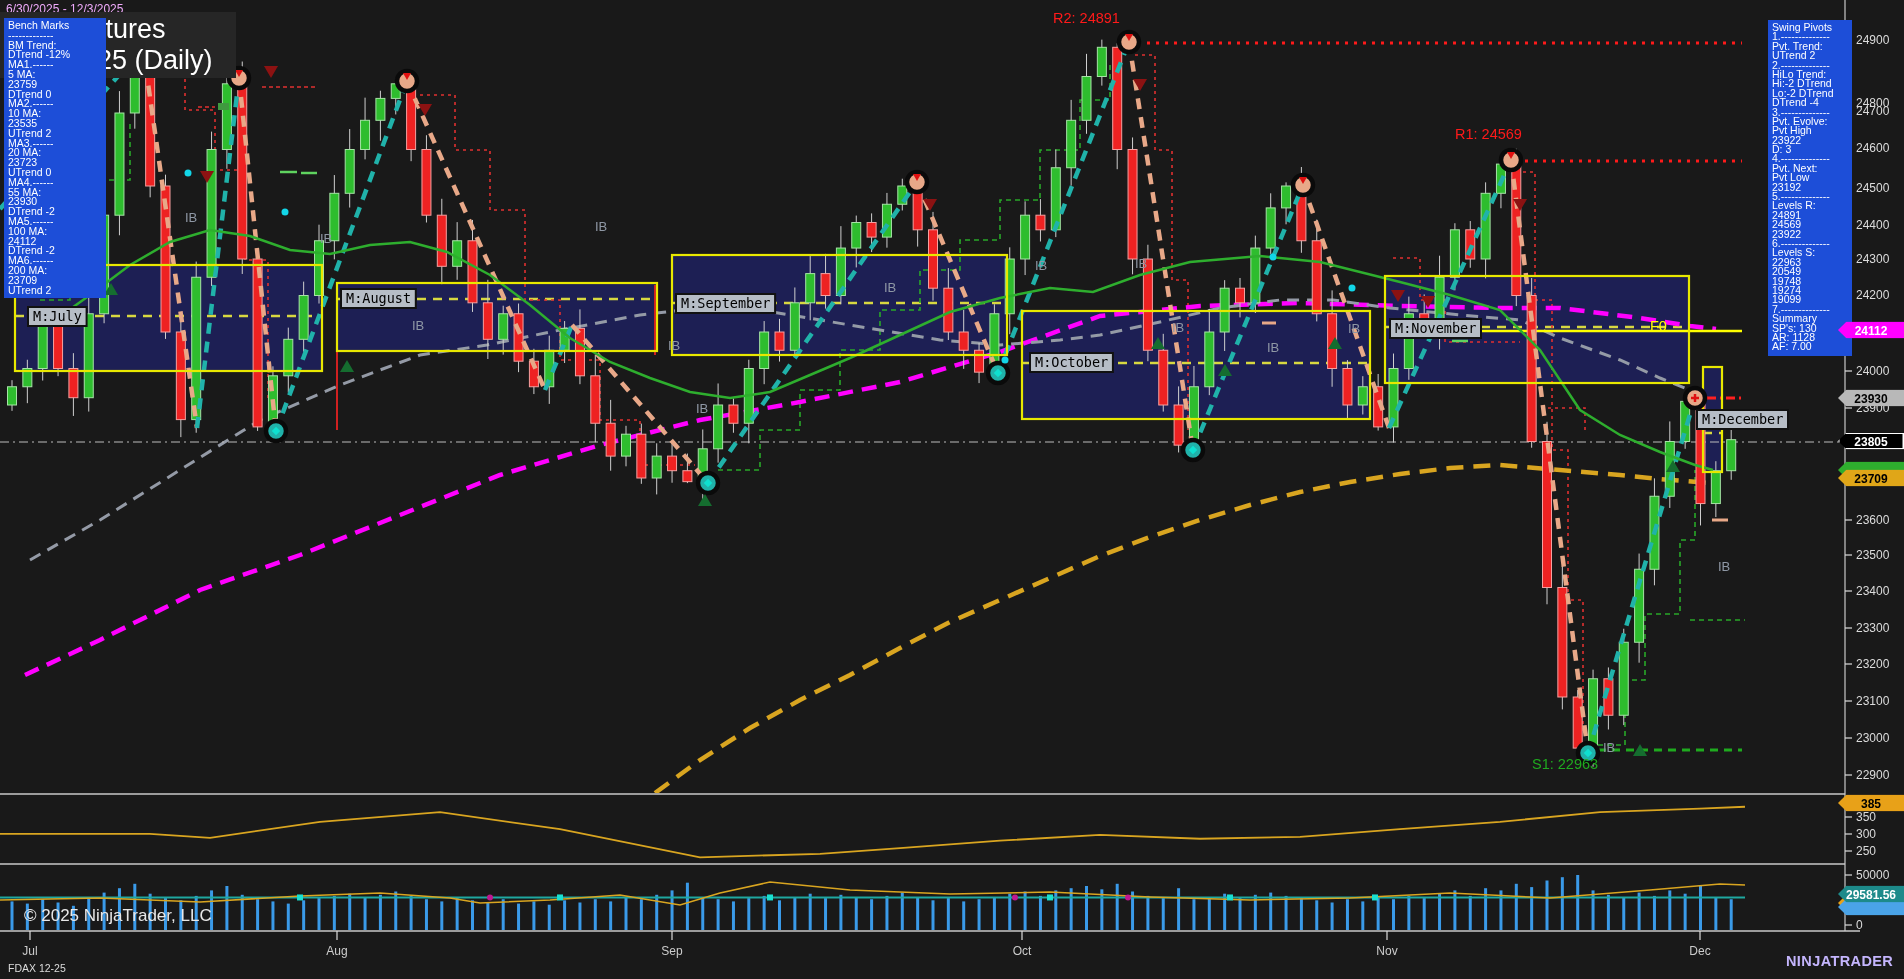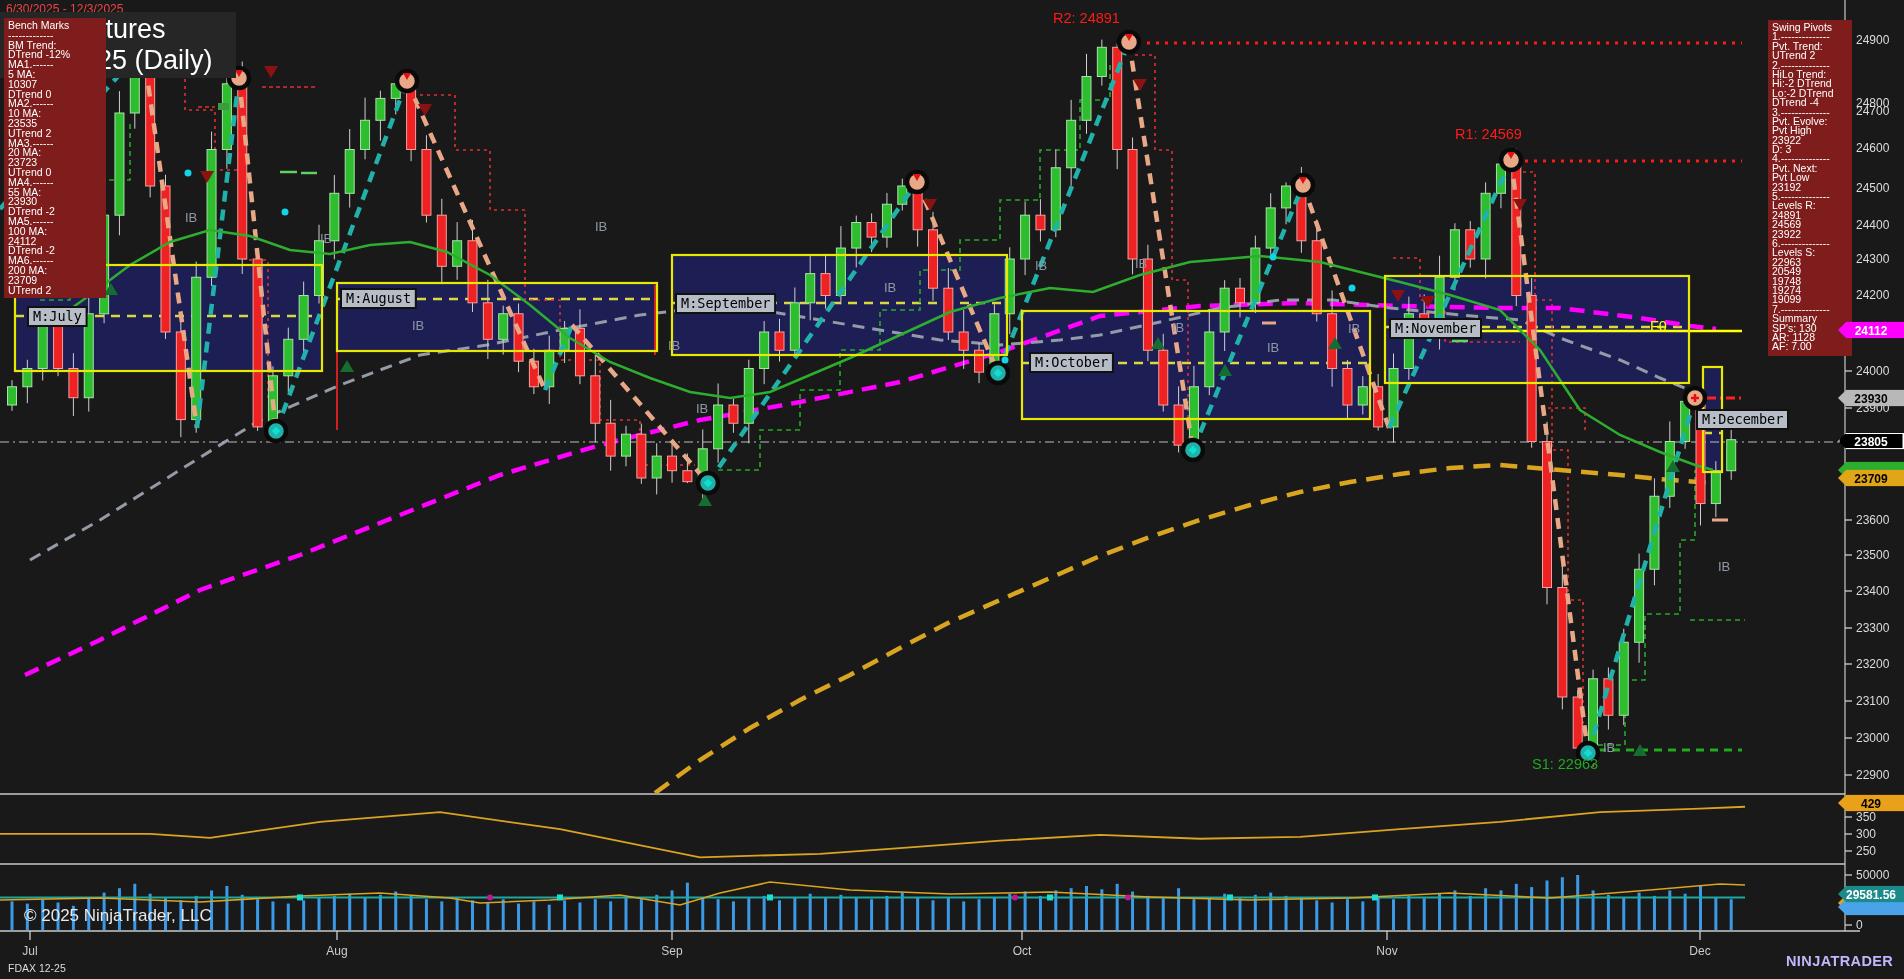--- a/index.html
+++ b/index.html
@@ -1,24 +1,24 @@
 <!DOCTYPE html>
 <html><head>
 <meta charset="utf-8">
 <style>
   html,body{margin:0;padding:0;background:#111;}
   #stage{position:relative;width:1904px;height:979px;background:#191919;overflow:hidden;
          font-family:"Liberation Sans",sans-serif;color:#e6e6e6;}
   #chart{position:absolute;left:0;top:0;}
   .abs{position:absolute;}
-  #date-range{left:6px;top:2px;font-size:12px;color:#ef4444;}
+  #date-range{left:6px;top:2px;font-size:12px;color:#f0abfc;}
   #title-box{left:0;top:12px;width:236px;height:66px;background:#262626;}
   #title-l1{left:74px;top:14px;font-size:27px;color:#fff;}
   #title-l2{left:58px;top:45px;font-size:27px;color:#fff;}
-  .info-panel{background:#7f1d1d;color:#fff;font-size:10.5px;line-height:9.8px;padding:3px 4px;white-space:nowrap;}
+  .info-panel{background:#1d4ed8;color:#fff;font-size:10.5px;line-height:9.8px;padding:3px 4px;white-space:nowrap;}
   .info-panel div{height:9.8px;}
   #bench-panel{left:4px;top:18px;width:94px;height:274px;}
   #swing-panel{left:1768px;top:20px;width:76px;height:330px;line-height:9.4px;}
   #swing-panel div{height:9.4px;}
   .tick-label{position:absolute;left:1856px;font-size:12px;color:#dcdcdc;transform:translateY(-50%);}
   .tag{position:absolute;left:1838px;width:66px;height:17px;font-size:12px;font-weight:bold;
        display:flex;align-items:center;justify-content:center;transform:translateY(-50%);
        clip-path:polygon(0 50%,13% 0,100% 0,100% 100%,13% 100%);}
   .month-label{position:absolute;font-size:12px;color:#ccc;transform:translateX(-50%);top:944px;}
   #copyright{left:24px;top:906px;font-size:17px;color:#e8e8e8;}
@@ -574,21 +574,21 @@
   <div class="abs" id="title-l1">Futures</div>
   <div class="abs" id="title-l2">12-25 (Daily)</div>
 
   <div class="abs info-panel" id="bench-panel">
       <div>Bench Marks</div>
       <div>-------------</div>
       <div>BM Trend:</div>
       <div>DTrend -12%</div>
       <div>MA1.------</div>
       <div>5 MA:</div>
-      <div>10307</div>
+      <div>23759</div>
       <div>DTrend 0</div>
       <div>MA2.------</div>
       <div>10 MA:</div>
       <div>23535</div>
       <div>UTrend 2</div>
       <div>MA3.------</div>
       <div>20 MA:</div>
       <div>23723</div>
       <div>UTrend 0</div>
       <div>MA4.------</div>
@@ -664,21 +664,21 @@
       <div class="tag" style="top: 470px; background: rgb(46, 174, 46); color: rgb(0, 0, 0);"></div>
       <div class="tag" style="top: 330px; background: rgb(255, 0, 255); color: rgb(255, 255, 255);">24112</div>
       <div class="tag" style="top: 398px; background: rgb(184, 184, 184); color: rgb(0, 0, 0);">23930</div>
       <div class="tag" style="top: 441px; background: rgb(0, 0, 0); color: rgb(255, 255, 255); box-shadow: rgb(255, 255, 255) 0px 0px 0px 1.5px inset;">23805</div>
       <div class="tag" style="top: 478px; background: rgb(224, 166, 24); color: rgb(0, 0, 0);">23709</div>
     </div>
   <div id="panel2-axis">
       <div class="tick-label" style="top: 817px;">350</div>
       <div class="tick-label" style="top: 834px;">300</div>
       <div class="tick-label" style="top: 851px;">250</div>
-      <div class="tag" style="top: 803px; background: rgb(232, 161, 24); color: rgb(0, 0, 0);">429</div>
+      <div class="tag" style="top: 803px; background: rgb(232, 161, 24); color: rgb(0, 0, 0);">385</div>
     </div>
   <div id="panel3-axis">
       <div class="tick-label" style="top: 875px;">50000</div>
       <div class="tick-label" style="top: 925px;">0</div>
       <div class="tag" style="top: 903px; background: rgb(232, 161, 24); color: rgb(0, 0, 0);"></div>
       <div class="tag" style="top: 907px; background: rgb(74, 163, 232); color: rgb(0, 0, 0);"></div>
       <div class="tag" style="top: 894px; background: rgb(29, 138, 138); color: rgb(255, 255, 255);">29581.56</div>
     </div>
   <div id="time-axis">
       <div class="month-label" style="left: 30px;">Jul</div>

